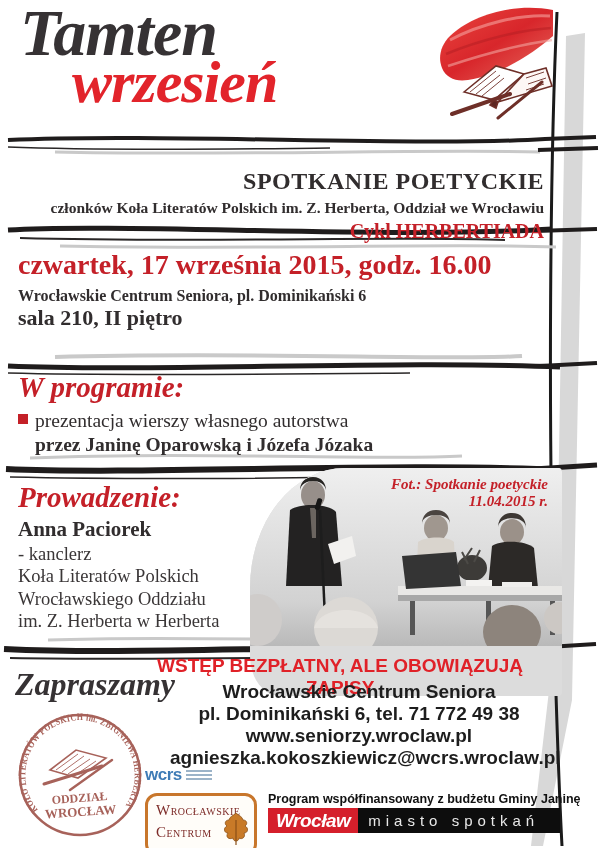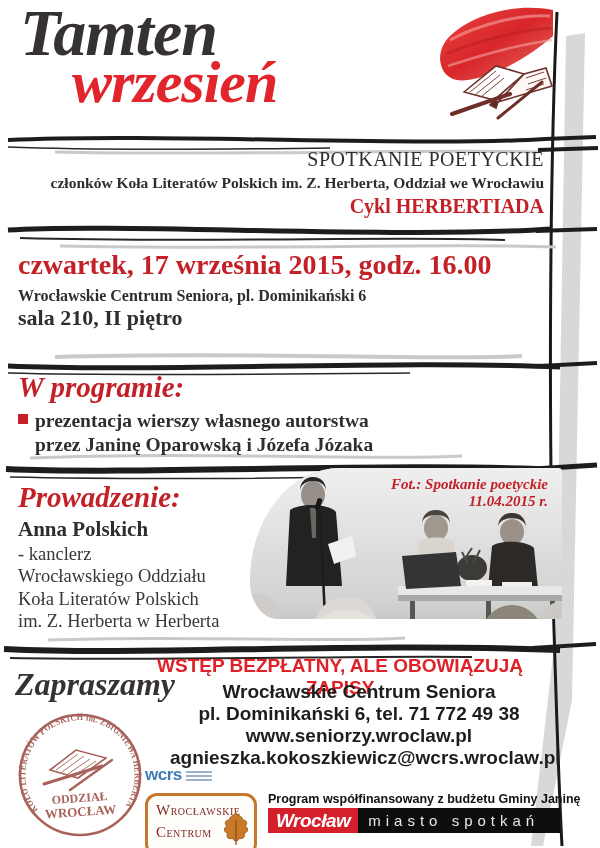--- a/index.html
+++ b/index.html
@@ -7,53 +7,53 @@
     position:relative;width:600px;height:848px;background:#ffffff;overflow:hidden;
     font-family:"Liberation Serif",serif;color:#312d2e;
   }
   .abs{position:absolute;}
   svg{display:block;}
   
   .title1{left:20px;top:0px;font-size:66px;font-weight:bold;font-style:italic;color:#363234;letter-spacing:-1px;line-height:1;}
   .title2{left:72px;top:52px;font-size:60px;font-weight:bold;font-style:italic;color:#e2242b;letter-spacing:-1px;line-height:1;}
   
   .meeting{right:56px;top:148px;text-align:right;}
-  .meeting-heading{font-size:20px;font-weight:normal;letter-spacing:.5px;line-height:1.15;}
+  .meeting-heading{font-size:24px;font-weight:bold;letter-spacing:.5px;line-height:1.15;margin-top:20px;}
   .meeting-sub{font-size:15.5px;font-weight:bold;line-height:1.25;margin-top:2px;text-align:center;}
   .meeting-cycle{font-size:20px;font-weight:bold;color:#c42028;margin-top:3px;}
   
   .when{left:18px;top:248px;}
   .when-date{font-size:28px;font-weight:bold;color:#c42028;line-height:1.2;}
   .when-venue{font-size:16px;font-weight:bold;line-height:1.2;margin-top:4px;}
   .when-room{font-size:22px;font-weight:bold;line-height:1.2;}
   
   .program{left:18px;top:372px;}
   .program-heading{font-size:29px;font-weight:bold;font-style:italic;color:#c42028;line-height:1.1;}
-  .program-item{font-size:19.5px;font-weight:bold;line-height:1.15;margin-top:6px;display:flex;align-items:baseline;}
+  .program-item{font-size:19.5px;font-weight:normal;line-height:1.15;margin-top:6px;display:flex;align-items:baseline;}
   .bullet{width:10px;height:10px;background:#c42028;display:inline-block;margin-right:7px;flex:0 0 auto;transform:translateY(-3px);}
   .program-item2{font-size:19.5px;font-weight:bold;line-height:1.15;margin-left:17px;margin-top:2px;}
   
   .host{left:18px;top:482px;width:235px;}
   .host-heading{font-size:29px;font-weight:bold;font-style:italic;color:#c42028;line-height:1.1;}
   .host-name{font-size:21px;font-weight:bold;margin-top:4px;line-height:1.1;}
   .host-line{font-size:18.5px;line-height:1.0;margin-top:4px;color:#3a3637;}
   
-  .photo{left:250px;top:468px;width:312px;height:151px;overflow:hidden;
+  .photo{left:250px;top:468px;width:312px;height:228px;overflow:hidden;
          border-radius:95px 4px 4px 30px / 120px 4px 4px 40px;background:#dcdcdc;}
   .photo-caption{position:absolute;top:8px;right:14px;text-align:right;color:#c42028;
         font-style:italic;font-weight:bold;font-size:15px;line-height:1.15;}
   
   .admission{left:130px;right:50px;top:655px;text-align:center;color:#e02128;
         font-family:"Liberation Sans",sans-serif;font-weight:bold;font-size:19px;}
   .invite{left:15px;top:666px;font-size:32px;font-weight:bold;font-style:italic;color:#363234;}
   .contact{left:170px;right:52px;top:681px;text-align:center;
         font-family:"Liberation Sans",sans-serif;font-weight:bold;font-size:19px;color:#1d1d1d;line-height:22px;}
   
   .wcrs{left:145px;top:766px;width:112px;}
-  .wcrs-top{display:flex;align-items:flex-end;}
+  .wcrs-top{display:flex;align-items:center;}
   .wcrs-acronym{font-family:"Liberation Sans",sans-serif;font-weight:bold;font-size:17px;color:#3f7cb6;line-height:1;letter-spacing:-.5px;}
   .wcrs-bars{margin-left:4px;margin-top:2px;width:26px;height:12px;
      background:repeating-linear-gradient(#9bb3c8 0 2px,transparent 2px 4px);}
   .wcrs-box{margin-top:10px;border:3px solid #c8762b;border-radius:12px;background:#fffdf9;
      padding:4px 6px 5px 8px;position:relative;width:92px;height:48px;}
   .wcrs-line{font-size:10px;color:#7d2b28;line-height:1.45;letter-spacing:.5px;text-transform:uppercase;}
   .wcrs-line::first-letter{font-size:15px;}
   .oakleaf{position:absolute;right:3px;top:16px;}
   
   .stamp{left:14px;top:708px;}
@@ -146,24 +146,24 @@
     <div class="program-heading">W programie:</div>
     <div class="program-item">
       <span class="bullet"></span>
       <span>prezentacja wierszy własnego autorstwa</span>
     </div>
     <div class="program-item2">przez Janinę Oparowską i Józefa Józaka</div>
   </div>
 
   <div class="abs host" style="z-index:2;">
     <div class="host-heading">Prowadzenie:</div>
-    <div class="host-name">Anna Polskich</div>
+    <div class="host-name">Anna Paciorek</div>
     <div class="host-line">- kanclerz</div>
+    <div class="host-line">Koła Literatów Polskich</div>
     <div class="host-line">Wrocławskiego Oddziału</div>
-    <div class="host-line">Koła Literatów Polskich</div>
     <div class="host-line">im. Z. Herberta w Herberta</div>
   </div>
 
   <div class="abs photo" style="z-index:2;">
     <svg width="312" height="178" viewBox="0 0 312 178">
       <defs>
         <linearGradient id="wall" x1="0" y1="0" x2="0" y2="1">
           <stop offset="0" stop-color="#efefef"></stop>
             <stop offset=".75" stop-color="#d2d2d2"></stop>
             <stop offset="1" stop-color="#b9b9b9"></stop>

